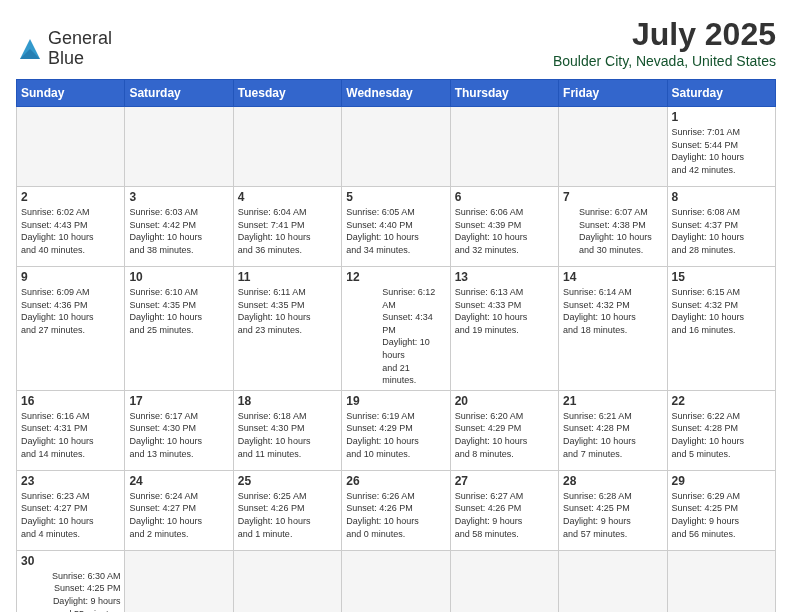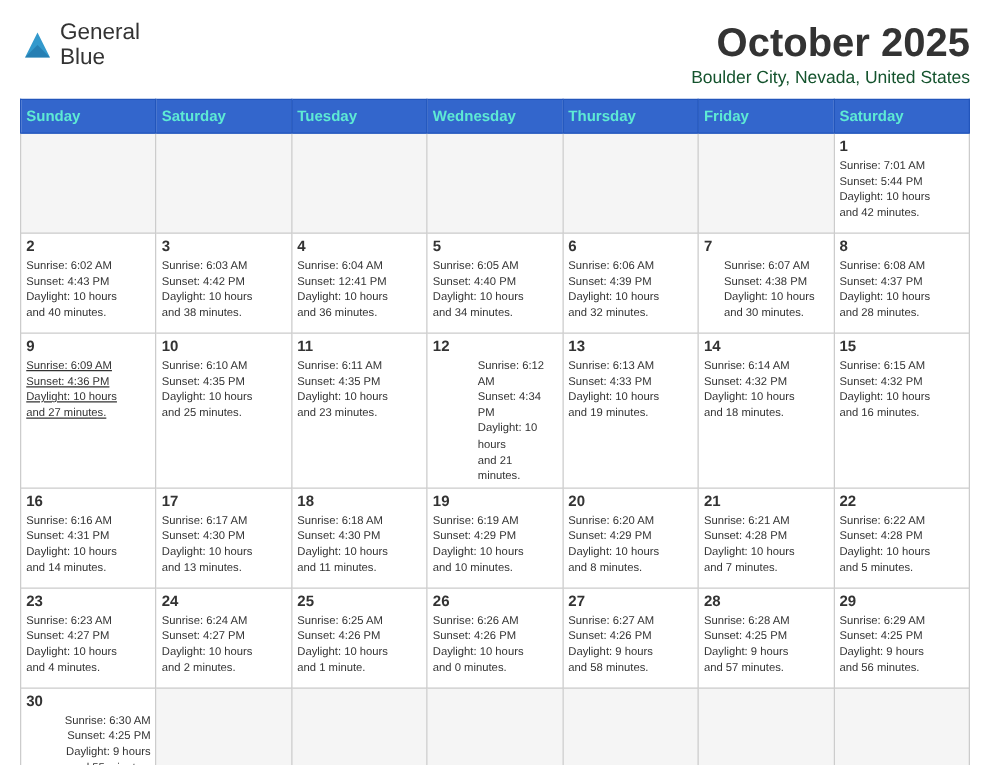--- a/index.html
+++ b/index.html
@@ -6,21 +6,21 @@
     body {
       font-family: Arial, sans-serif;
       background: #fff;
       width: 792px;
       min-height: 612px;
       padding: 16px;
     }
     .header-area {
       display: flex;
       justify-content: space-between;
-      align-items: flex-start;
+      align-items: flex-end;
       margin-bottom: 10px;
     }
     .logo {
       display: flex;
       align-items: center;
       gap: 4px;
     }
     .logo-text {
       font-size: 18px;
       font-weight: normal;
@@ -46,21 +46,21 @@
       font-size: 14px;
       color: #14532d;
     }
     table {
       width: 100%;
       border-collapse: collapse;
       table-layout: fixed;
     }
     th {
       background-color: #3366cc;
-      color: #5eead4;
+      color: #ffffff;
       font-size: 12px;
       font-weight: bold;
       padding: 6px 4px;
       text-align: left;
       border: 1px solid #2255bb;
     }
     td {
       border: 1px solid #ccc;
       vertical-align: top;
       padding: 3px 4px;
@@ -96,21 +96,21 @@
     <svg class="logo-blue-shape" viewBox="0 0 28 28" xmlns="http://www.w3.org/2000/svg">
       <polygon points="4,24 14,4 24,24" fill="#3399cc"></polygon>
       <polygon points="14,14 24,24 4,24" fill="#1a6699" opacity="0.5"></polygon>
     </svg>
     <div class="logo-text">
       <span>General</span>
       <span>Blue</span>
     </div>
   </div>
   <div class="title-area">
-    <div class="month-title">October 2025</div>
+    <div class="month-title">July 2025</div>
     <div class="location-title">Boulder City, Nevada, United States</div>
   </div>
 </div>
 
 <table>
   <thead>
     <tr>
     <th>Sunday</th>
         <th>Saturday</th>
         <th>Tuesday</th>
@@ -147,21 +147,21 @@
         <td>
           <span class="day-num">3</span>
           <div class="day-info" style="white-space: pre-line;">Sunrise: 6:03 AM
 Sunset: 4:42 PM
 Daylight: 10 hours
 and 38 minutes.</div>
         </td>
         <td>
           <span class="day-num">4</span>
           <div class="day-info" style="white-space: pre-line;">Sunrise: 6:04 AM
-Sunset: 12:41 PM
+Sunset: 7:41 PM
 Daylight: 10 hours
 and 36 minutes.</div>
         </td>
         <td>
           <span class="day-num">5</span>
           <div class="day-info" style="white-space: pre-line;">Sunrise: 6:05 AM
 Sunset: 4:40 PM
 Daylight: 10 hours
 and 34 minutes.</div>
         </td>
@@ -183,21 +183,21 @@
           <span class="day-num">8</span>
           <div class="day-info" style="white-space: pre-line;">Sunrise: 6:08 AM
 Sunset: 4:37 PM
 Daylight: 10 hours
 and 28 minutes.</div>
         </td>
       </tr>
       <tr>
         <td>
           <span class="day-num">9</span>
-          <div class="day-info" style="white-space: pre-line; text-decoration: underline;">Sunrise: 6:09 AM
+          <div class="day-info" style="white-space: pre-line;">Sunrise: 6:09 AM
 Sunset: 4:36 PM
 Daylight: 10 hours
 and 27 minutes.</div>
         </td>
         <td>
           <span class="day-num">10</span>
           <div class="day-info" style="white-space: pre-line;">Sunrise: 6:10 AM
 Sunset: 4:35 PM
 Daylight: 10 hours
 and 25 minutes.</div>

